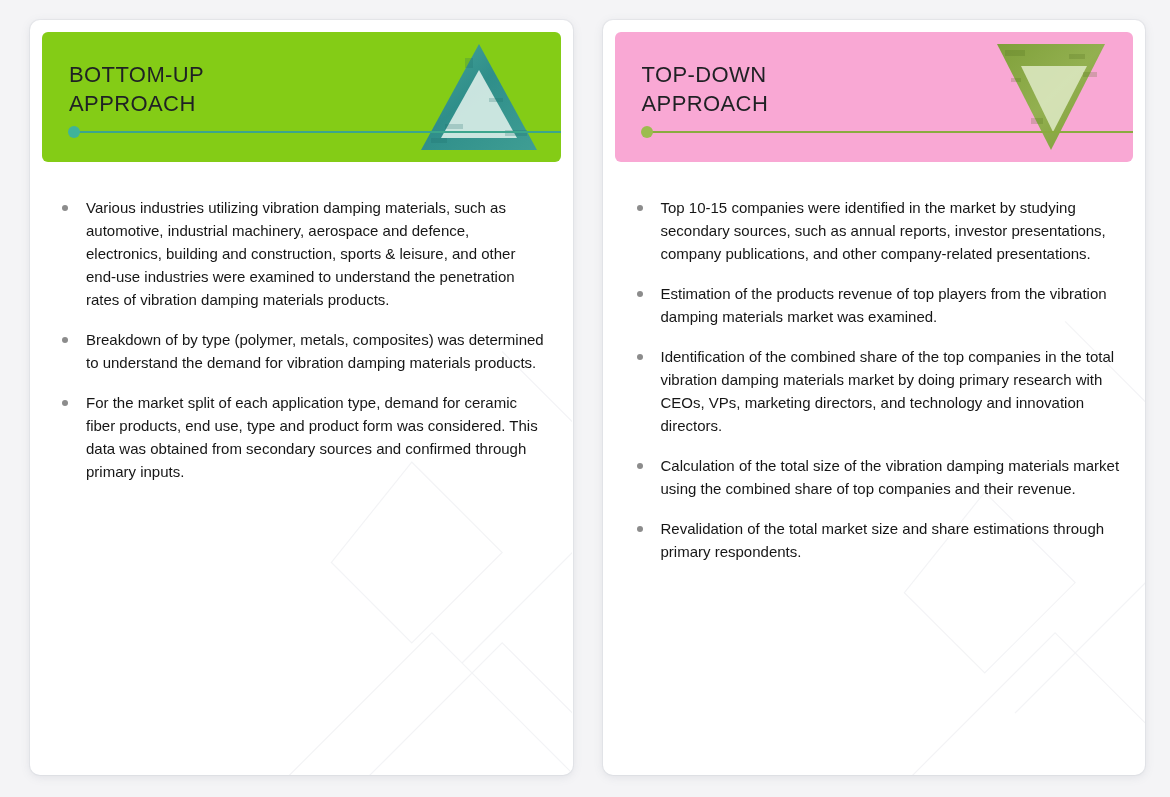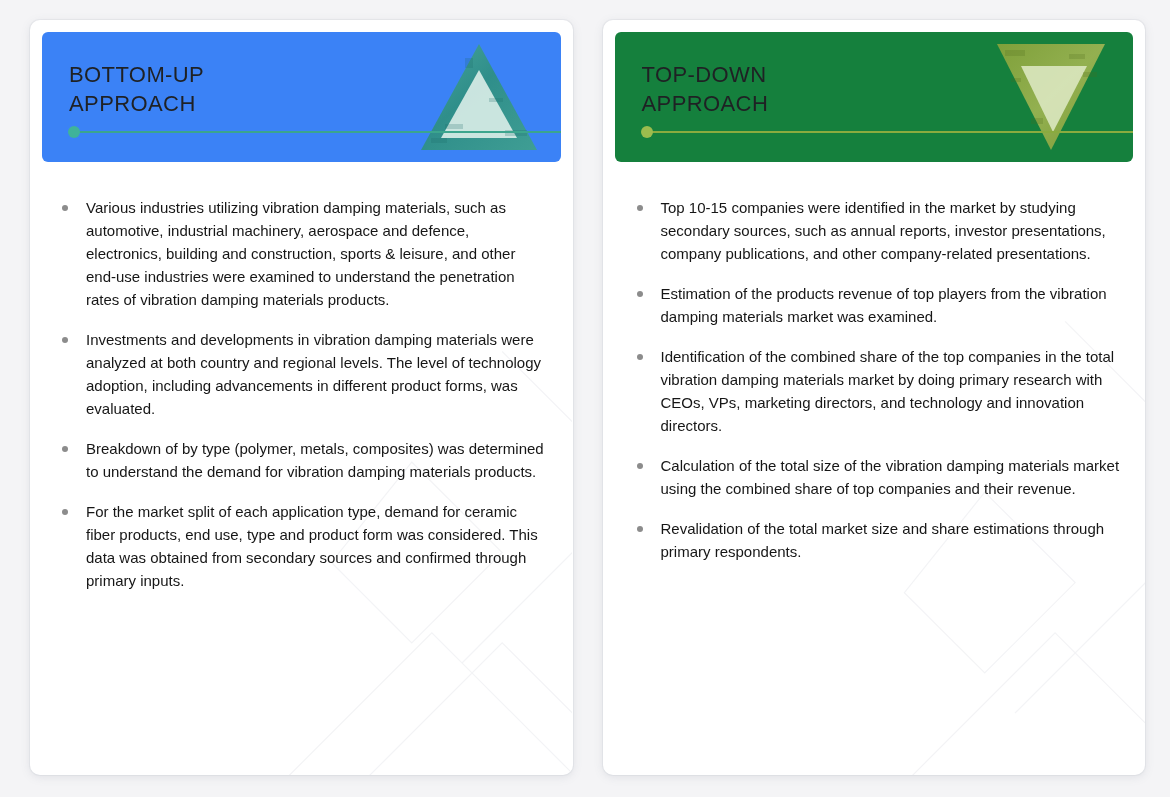--- a/index.html
+++ b/index.html
@@ -45,22 +45,22 @@
   }
 
   .card-header {
     position: relative;
     height: 130px;
     flex: 0 0 130px;
     margin: 12px 12px 0 12px;
     border-radius: 6px;
     overflow: hidden;
   }
-  .card.left .card-header  { background: #3b82f6; }
-  .card.right .card-header { background: #15803d; }
+  .card.left .card-header  { background: #84cc16; }
+  .card.right .card-header { background: #f9a8d4; }
 
   .header-title {
     position: absolute;
     left: 27px;
     top: 28px;
     font-size: 22px;
     line-height: 29px;
     letter-spacing: 0.4px;
     color: #1f2124;
     font-weight: 400;
@@ -175,21 +175,20 @@
       <div class="header-title">BOTTOM-UP
 APPROACH</div>
       <div class="rule">
         <span class="line"></span>
         <span class="dot"></span>
       </div>
     </div>
 
     <ul class="bullets">
       <li class="bullet"><span class="marker"></span><span>Various industries utilizing vibration damping materials, such as automotive, industrial machinery, aerospace and defence, electronics, building and construction, sports &amp; leisure, and other end-use industries were examined to understand the penetration rates of vibration damping materials products.</span></li>
-      <li class="bullet"><span class="marker"></span><span>Investments and developments in vibration damping materials were analyzed at both country and regional levels. The level of technology adoption, including advancements in different product forms, was evaluated.</span></li>
       <li class="bullet"><span class="marker"></span><span>Breakdown of by type (polymer, metals, composites) was determined to understand the demand for vibration damping materials products.</span></li>
       <li class="bullet"><span class="marker"></span><span>For the market split of each application type, demand for ceramic fiber products, end use, type and product form was considered. This data was obtained from secondary sources and confirmed through primary inputs.</span></li>
     </ul>
   </div>
 
   <div class="card right">
 
     <svg class="watermark" viewBox="0 0 540 760" preserveAspectRatio="none">
       <g stroke="#e9eaee" stroke-width="1.2" fill="none">
         <path d="M300 760 L450 610 L540 700"></path>

